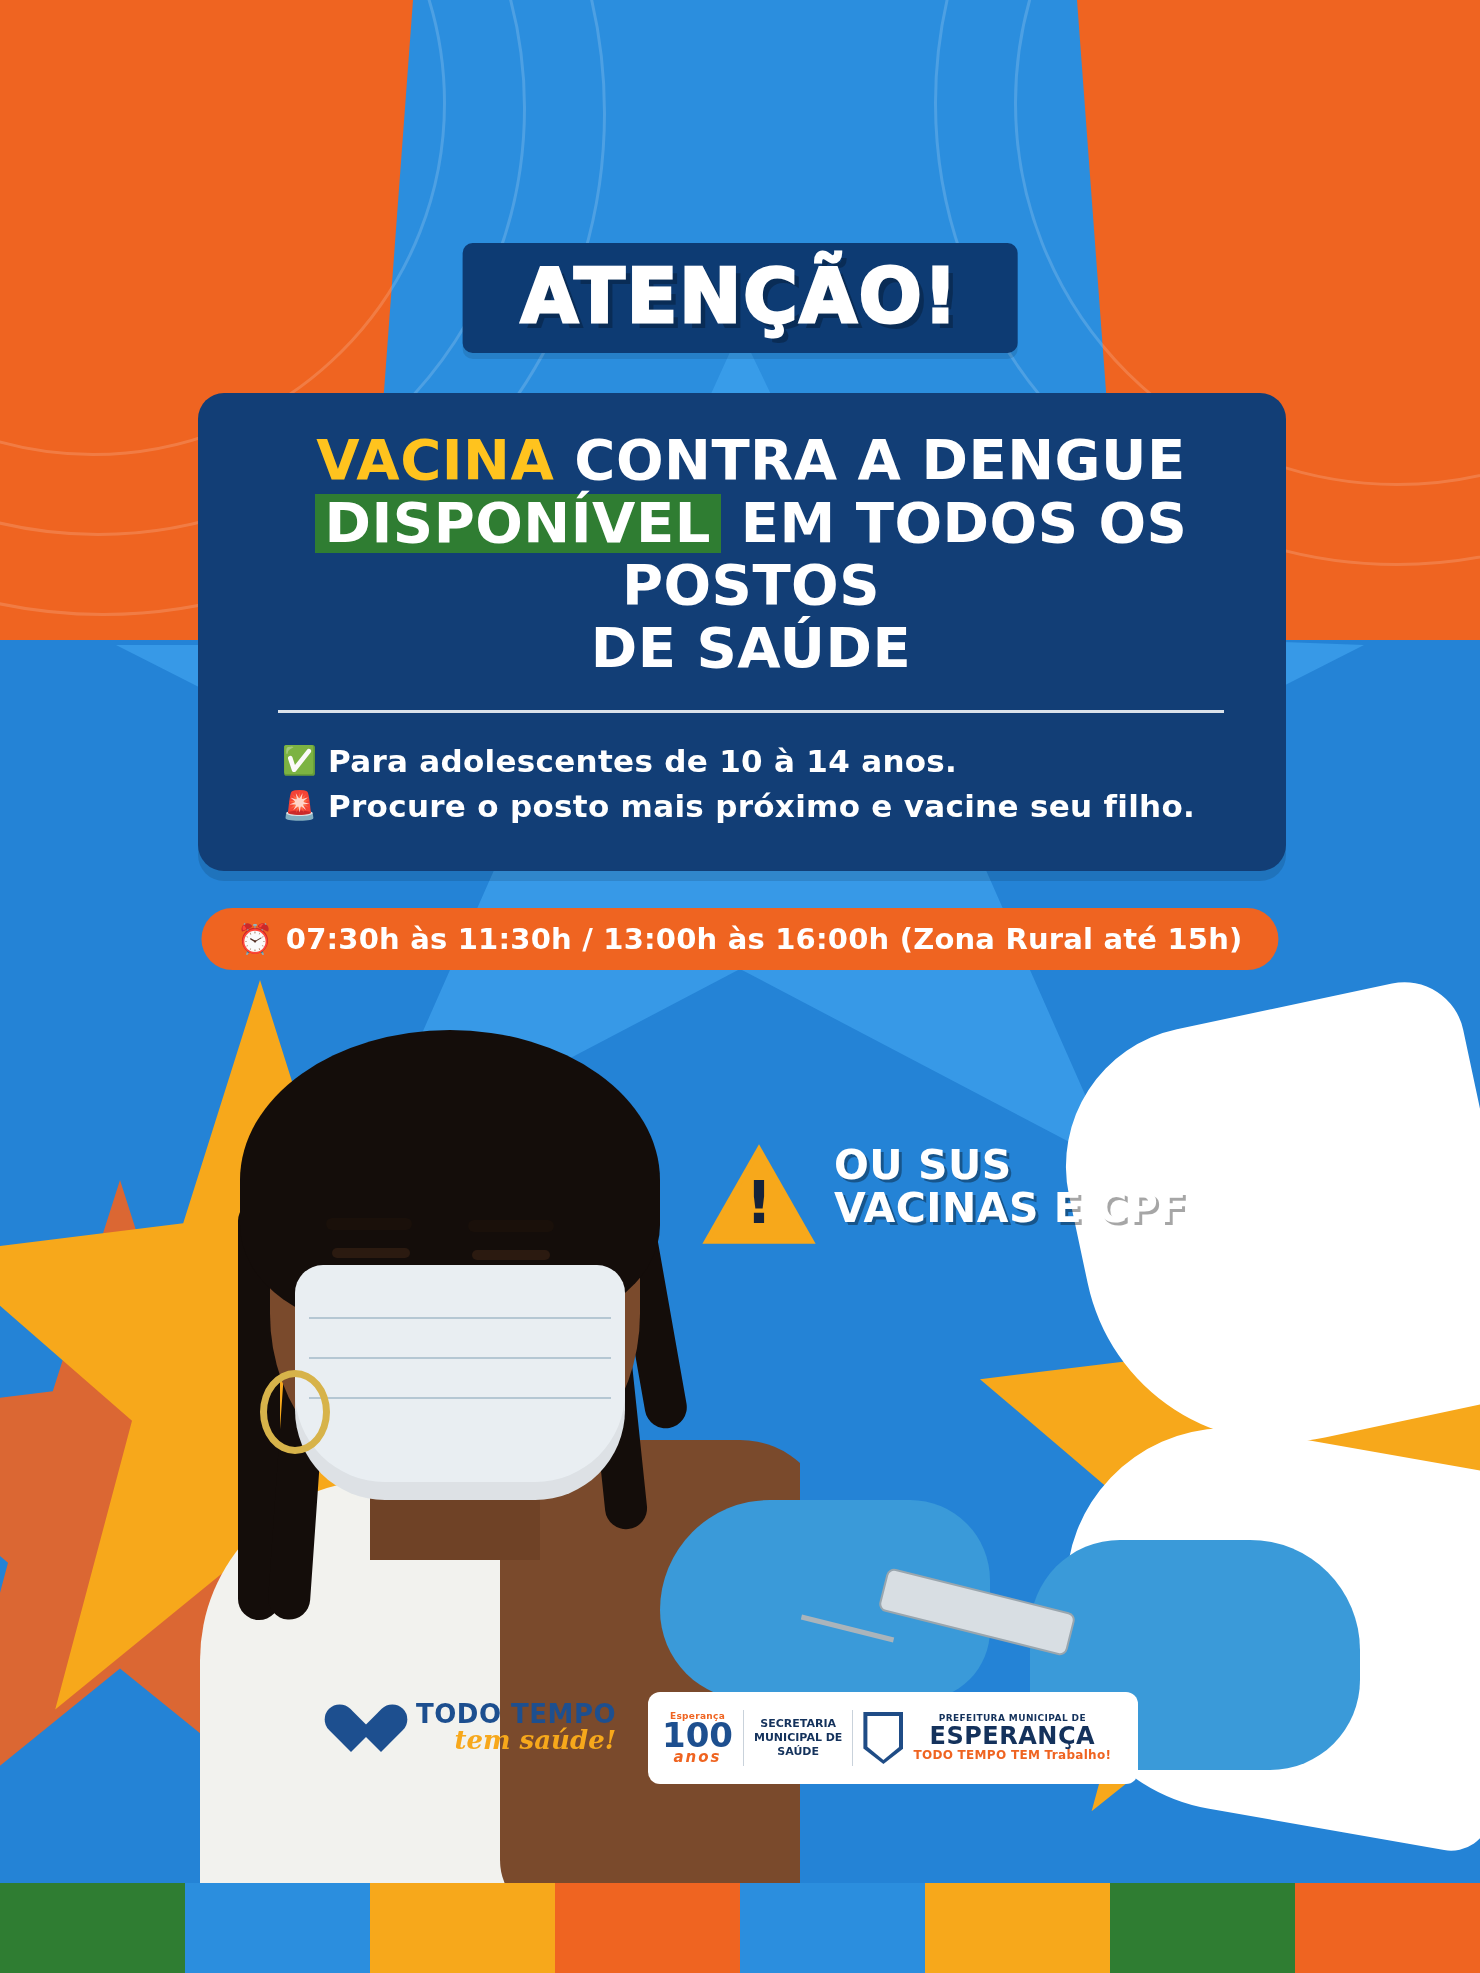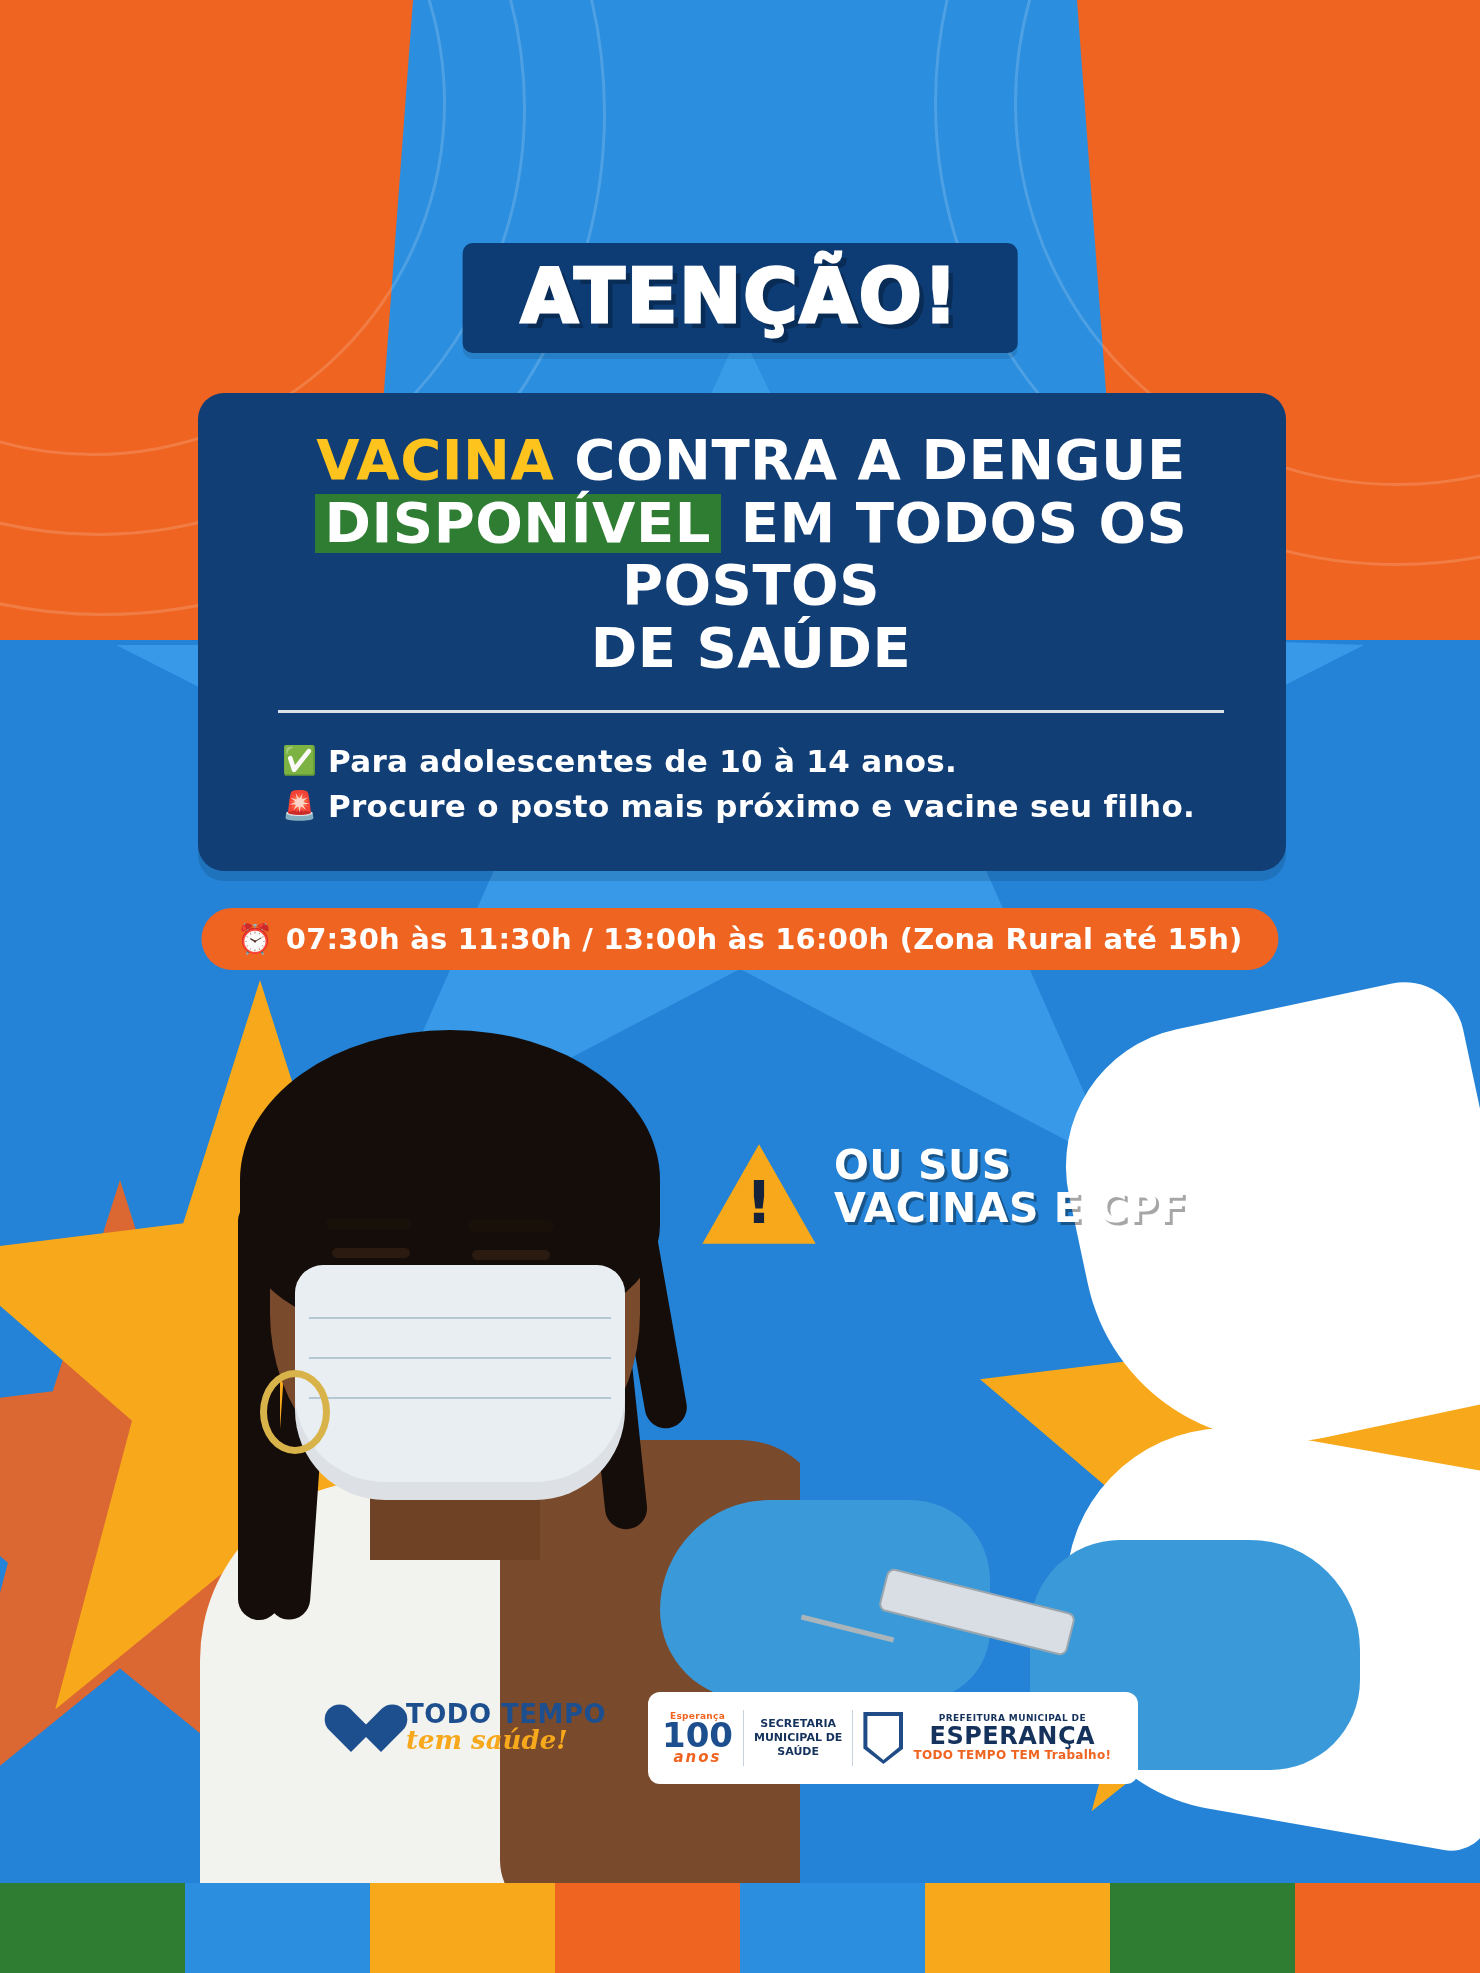--- a/index.html
+++ b/index.html
@@ -462,20 +462,22 @@
     font-size: 12px; font-weight: 700; color:#ef6421; letter-spacing:.3px;
   }
 
   
   .shirt-logo {
     position: absolute;
     left: 348px;
     top: 1700px;
     display: flex;
     align-items: center;
+    gap: 10px;
+    text-align: right;
   }
   .heart-icon {
     width: 58px; height: 54px;
     position: relative;
   }
   .heart-icon::before,
   .heart-icon::after {
     content: "";
     position: absolute;
     top: 6px;

